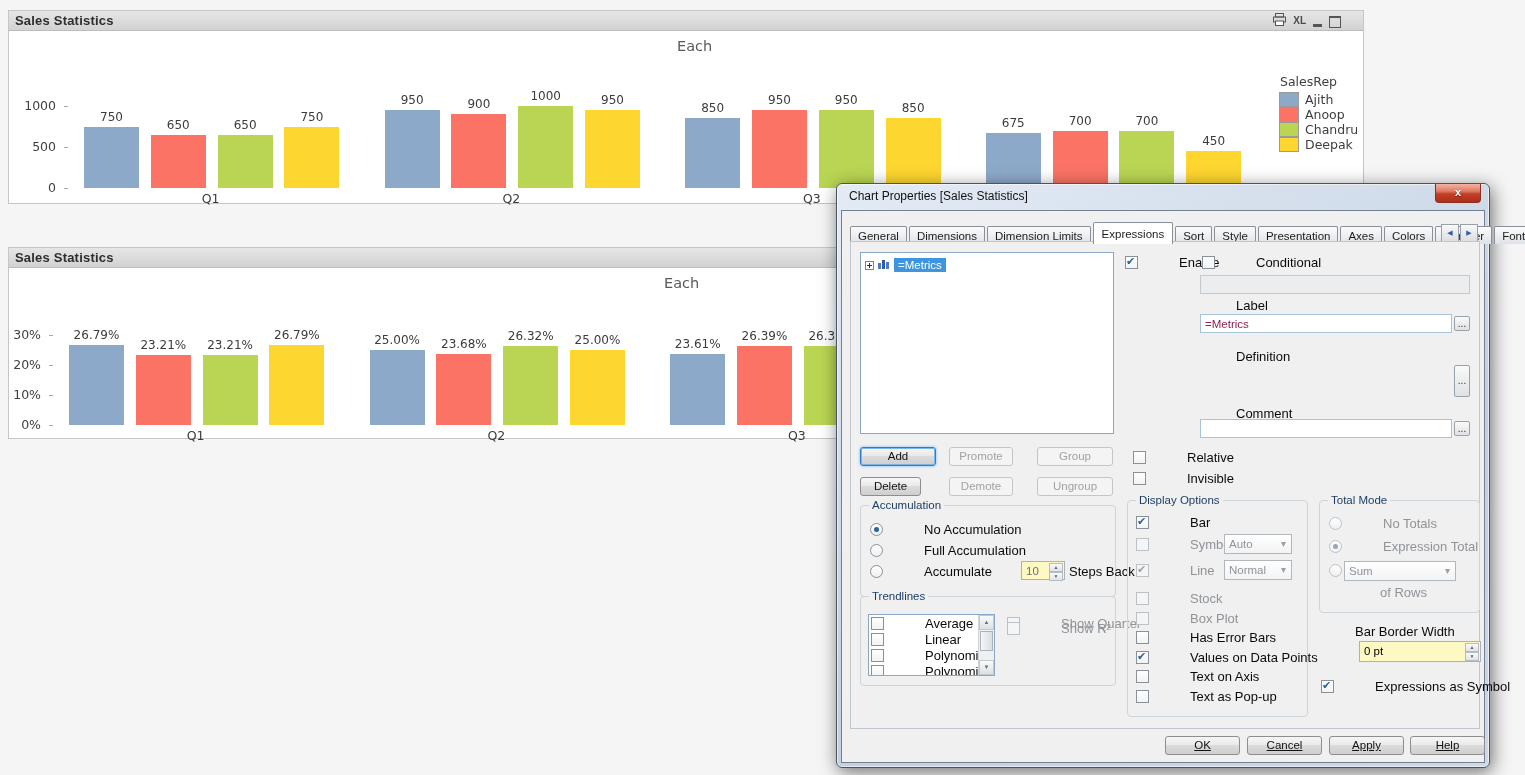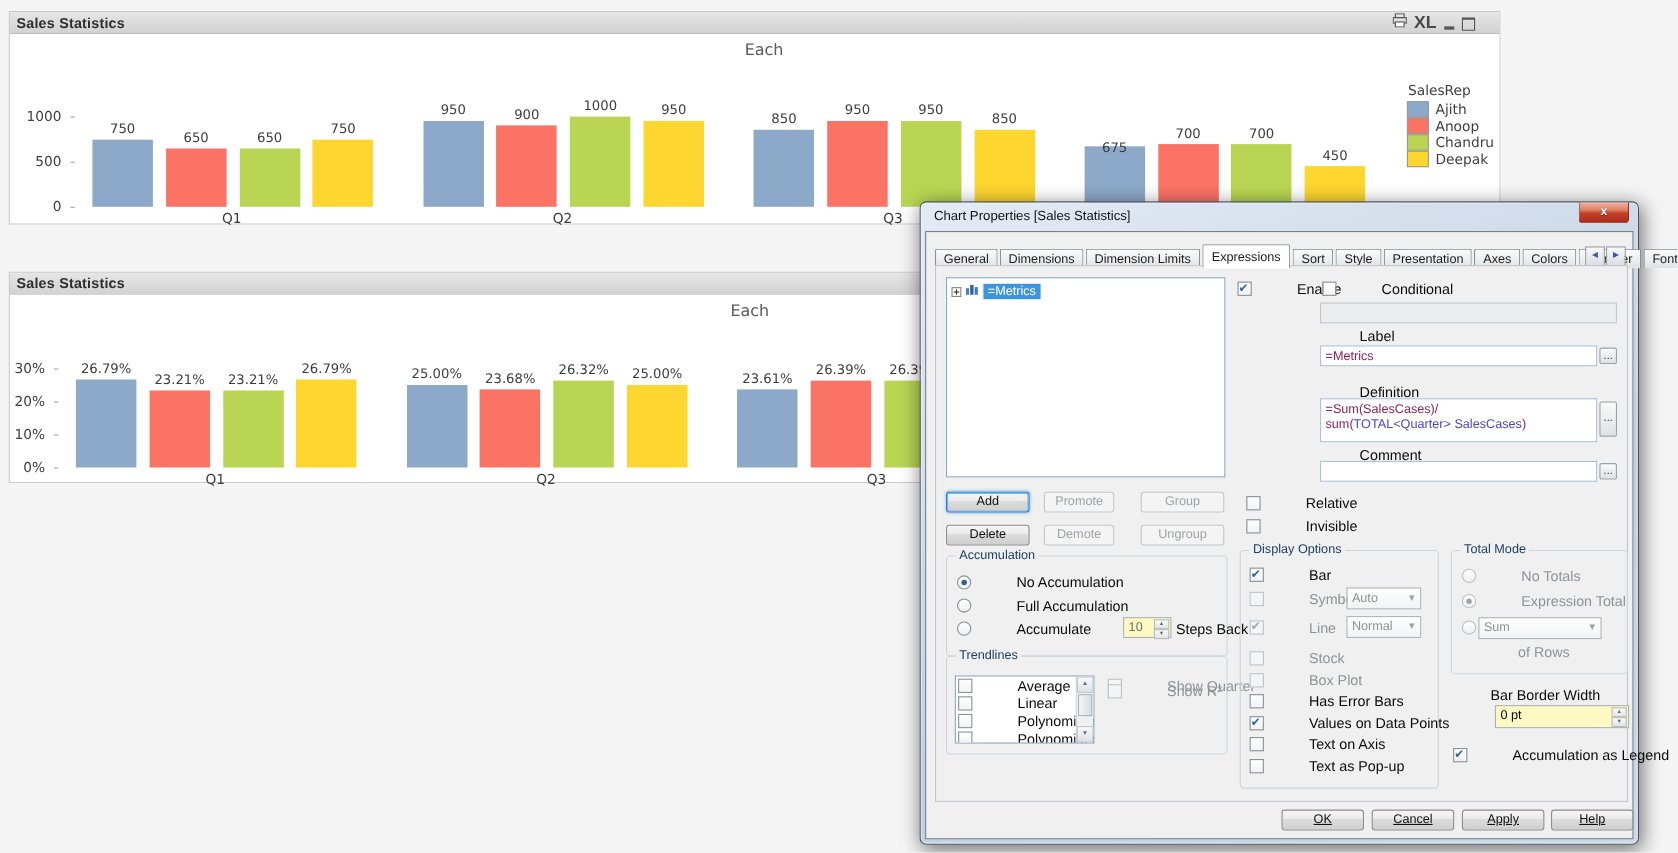--- a/index.html
+++ b/index.html
@@ -8,21 +8,21 @@
   #stage{position:relative;width:1525px;height:775px;background:#f5f5f6;}
 
   
   .chart-window{position:absolute;left:8px;width:1354px;background:#fff;
     border:1px solid #c6c6c6;}
   .caption{position:relative;height:19px;background:linear-gradient(#e6e6e6,#d2d2d2);
     border-bottom:1px solid #bdbdbd;}
   .cap-title{position:absolute;left:6px;top:2px;font-size:13px;font-weight:bold;color:#2e2e2e;
     letter-spacing:.2px;}
   .cap-icons{position:absolute;right:22px;top:2px;display:flex;gap:7px;align-items:center;height:15px;}
-  .cap-icons .xl{font-size:16px;color:#4a4a4a;font-weight:bold;line-height:15px;text-align:center;}
+  .cap-icons .xl{font-size:10px;color:#4a4a4a;font-weight:bold;line-height:15px;text-align:center;}
   .cap-icons .min{width:9px;height:3px;background:#555;margin-top:9px;}
   .cap-icons .max{width:10px;height:9px;border:1px solid #555;border-top:2px solid #555;margin-top:2px;}
   .cbody{position:relative;background:#fff;font-family:"DejaVu Sans",sans-serif;}
   .chart-title{position:absolute;font-size:14.5px;color:#5a5a5a;}
   .ylab{position:absolute;width:44px;text-align:right;font-size:12.5px;color:#3f3f3f;}
   .ytick{position:absolute;width:4px;height:1px;background:#a8a8a8;}
   .bar{position:absolute;}
   .bar-label{position:absolute;width:80px;text-align:center;font-size:12px;color:#3c3c3c;}
   .grp-label{position:absolute;width:60px;text-align:center;font-size:12.5px;color:#3c3c3c;}
   .legend{position:absolute;font-size:12.5px;color:#3e3e3e;}
@@ -165,21 +165,21 @@
         <div class="bar" style="left: 676.2px; top: 87.3px; width: 55px; height: 69.7px; background: rgb(141, 169, 201);"></div>
         <div class="bar-label" style="left: 663.7px; top: 70.3px;">850</div>
         <div class="bar" style="left: 743px; top: 79.1px; width: 55px; height: 77.9px; background: rgb(250, 115, 101);"></div>
         <div class="bar-label" style="left: 730.5px; top: 62.1px;">950</div>
         <div class="bar" style="left: 809.8px; top: 79.1px; width: 55px; height: 77.9px; background: rgb(185, 213, 83);"></div>
         <div class="bar-label" style="left: 797.3px; top: 62.1px;">950</div>
         <div class="bar" style="left: 876.6px; top: 87.3px; width: 55px; height: 69.7px; background: rgb(253, 214, 47);"></div>
         <div class="bar-label" style="left: 864.1px; top: 70.3px;">850</div>
         <div class="grp-label" style="left: 772.9px; top: 160px;">Q3</div>
         <div class="bar" style="left: 976.8px; top: 101.65px; width: 55px; height: 55.35px; background: rgb(141, 169, 201);"></div>
-        <div class="bar-label" style="left: 964.3px; top: 84.65px; margin-top: 11px;">675</div>
+        <div class="bar-label" style="left: 964.3px; top: 84.65px;">675</div>
         <div class="bar" style="left: 1043.6px; top: 99.6px; width: 55px; height: 57.4px; background: rgb(250, 115, 101);"></div>
         <div class="bar-label" style="left: 1031.1px; top: 82.6px;">700</div>
         <div class="bar" style="left: 1110.4px; top: 99.6px; width: 55px; height: 57.4px; background: rgb(185, 213, 83);"></div>
         <div class="bar-label" style="left: 1097.9px; top: 82.6px;">700</div>
         <div class="bar" style="left: 1177.2px; top: 120.1px; width: 55px; height: 36.9px; background: rgb(253, 214, 47);"></div>
         <div class="bar-label" style="left: 1164.7px; top: 103.1px;">450</div>
         <div class="grp-label" style="left: 1073.5px; top: 160px;">Q4</div>
         <div class="legend" style="left: 1270px; top: 43px;">
           <div class="lg-title">SalesRep</div>
           <div class="lg-row">
@@ -293,36 +293,32 @@
 
         <div class="row" style="left:349px;top:56px;">
             <span class="lbl">Label</span>
           </div>
         <div class="edit" style="left:349px;top:72px;width:252px;height:19px;color:#8e2150;">=Metrics</div>
         <div class="dots" style="left:603px;top:74px;width:16px;height:15px;line-height:13px;">...</div>
 
         <div class="row" style="left:349px;top:107px;">
             <span class="lbl">Definition</span>
           </div>
-        <div class="edit" style="left:349px;top:120px;width:252px;height:40px;" id="defbox">
-            <div><span style="color: rgb(142, 33, 80);">=Sum(SalesCases)/</span></div>
-            <div><span style="color: rgb(142, 33, 80);">sum(</span><span style="color: rgb(69, 73, 196);">TOTAL&lt;Quarter&gt; SalesCases</span><span style="color: rgb(142, 33, 80);">)</span></div>
-          </div>
         <div class="dots" style="left:603px;top:123px;width:16px;height:32px;line-height:30px;">...</div>
 
         <div class="row" style="left:349px;top:164px;">
             <span class="lbl">Comment</span>
           </div>
         <div class="edit" style="left:349px;top:177px;width:252px;height:19px;"></div>
         <div class="dots" style="left:603px;top:179px;width:16px;height:15px;line-height:13px;">...</div>
 
         <div class="btn focus" style="left:9px;top:205px;width:76px;height:19px;">Add</div>
         <div class="btn dis" style="left:98px;top:205px;width:64px;height:19px;">Promote</div>
         <div class="btn dis" style="left:186px;top:205px;width:76px;height:19px;">Group</div>
-        <div class="btn" style="left:9px;top:235px;width:76px;height:19px;">Delete</div>
+        <div class="btn" style="left:9px;top:235px;width:61px;height:19px;">Delete</div>
         <div class="btn dis" style="left:98px;top:235px;width:64px;height:19px;">Demote</div>
         <div class="btn dis" style="left:186px;top:235px;width:76px;height:19px;">Ungroup</div>
 
         <div class="row" style="left:282px;top:208px;">
           <span class="cb"></span>
           <span class="lbl">Relative</span>
         </div>
         <div class="row" style="left:282px;top:229px;">
           <span class="cb"></span>
           <span class="lbl">Invisible</span>
@@ -454,21 +450,21 @@
         <div class="spin" style="left:468px;top:399px;width:122px;height:21px;">
           <span>0 pt</span>
           <span class="arrows">
               <span>▲</span>
               <span>▼</span>
             </span>
         </div>
 
         <div class="row" style="left:470px;top:437px;">
           <span class="cb checked"></span>
-          <span class="lbl">Accumulation as Legend</span>
+          <span class="lbl">Expressions as Symbol</span>
         </div>
       </div>
 
       <div id="footer">
           <div class="btn footer-btn" style="left: 323px; top: 525px; width: 75px; height: 19px;">OK</div>
           <div class="btn footer-btn" style="left: 405px; top: 525px; width: 75px; height: 19px;">Cancel</div>
           <div class="btn footer-btn" style="left: 487px; top: 525px; width: 75px; height: 19px;">Apply</div>
           <div class="btn footer-btn" style="left: 568px; top: 525px; width: 75px; height: 19px;">Help</div>
         </div>
     </div>

